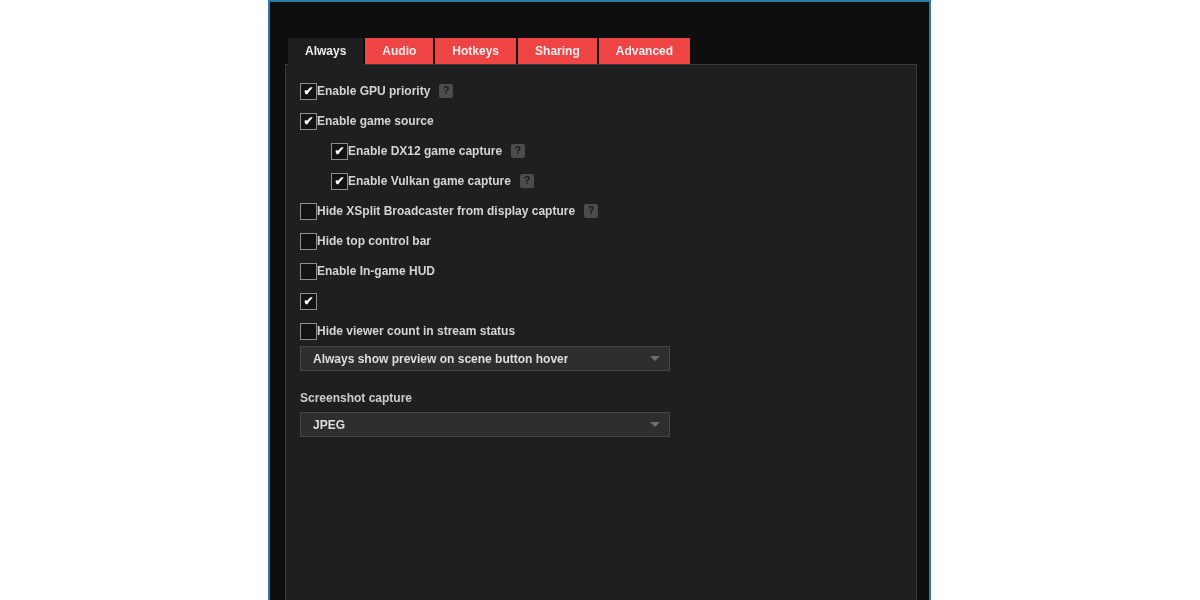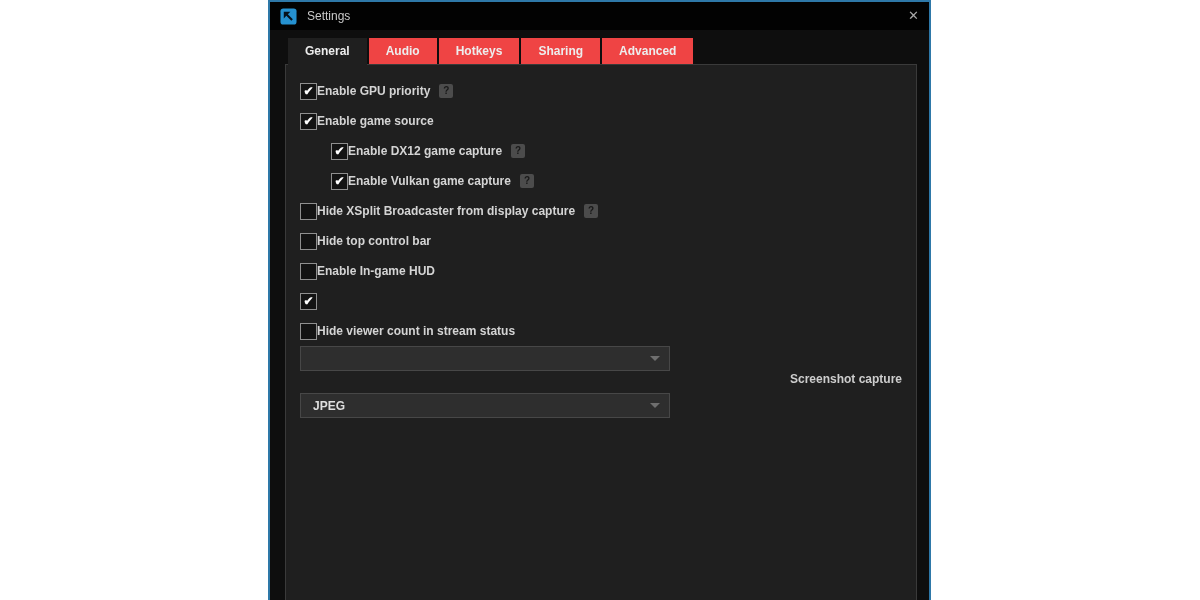--- a/index.html
+++ b/index.html
@@ -64,21 +64,21 @@
   .help {
     width: 14px; height: 14px; margin-left: 9px; flex: 0 0 auto;
     background: #4c4c4c; color: #181818; border-radius: 2px;
     font-size: 10px; font-weight: bold; text-align: center; line-height: 14px;
   }
   
   .dd-label {
     margin: 8px 0 6px 0; height: 15px;
     font-size: 12px; font-weight: bold; color: #cdcdcd;
   }
-  .dd-group + .dd-group .dd-label { margin-top: 1px; text-align: right; }
+  .dd-group + .dd-group .dd-label { margin-top: 20px; }
   .dropdown {
     width: 370px; height: 25px; position: relative;
     background: #2e2e2e; border: 1px solid #474747;
     display: flex; align-items: center;
     padding: 0 26px 0 12px;
     color: #dedede; font-size: 12px; font-weight: bold;
     cursor: default;
   }
   .dd-value { overflow: hidden; white-space: nowrap; }
   .dd-arrow {
@@ -87,31 +87,23 @@
     border-left: 5px solid transparent;
     border-right: 5px solid transparent;
     border-top: 5px solid #6f6f6f;
   }
 </style>
 </head>
 <body>
 
 <div class="window">
 
-  <div class="titlebar">
-    <svg class="logo" viewBox="0 0 18 18" xmlns="http://www.w3.org/2000/svg">
-      <rect x="0.5" y="0.5" width="17" height="17" rx="3" fill="#2591d0"></rect>
-      <path d="M4 4 h7 L8.3 6.7 L13.6 12 L12 13.6 L6.7 8.3 L4 11 Z" fill="#06121c"></path>
-    </svg>
-    <span class="title">Settings</span>
-    <div class="close-btn">✕</div>
-  </div>
 
   <div class="tabbar">
-      <div class="tab active">General</div>
+      <div class="tab active">Always</div>
       <div class="tab">Audio</div>
       <div class="tab">Hotkeys</div>
       <div class="tab">Sharing</div>
       <div class="tab">Advanced</div>
     </div>
 
   <div class="panel">
     <div>
         <div class="row">
     <div class="checkbox">
@@ -172,20 +164,21 @@
     <div class="checkbox">
       <span class="check-icon"></span>
     </div>
     <span class="cb-label">Hide viewer count in stream status</span>
 
   </div>
       </div>
     <div>
         <div class="dd-group">
     <div class="dropdown">
+      <span class="dd-value">Always show preview on scene button hover</span>
       <span class="dd-arrow"></span>
     </div>
   </div>
         <div class="dd-group">
     <div class="dd-label">Screenshot capture</div>
     <div class="dropdown">
       <span class="dd-value">JPEG</span>
       <span class="dd-arrow"></span>
     </div>
   </div>

